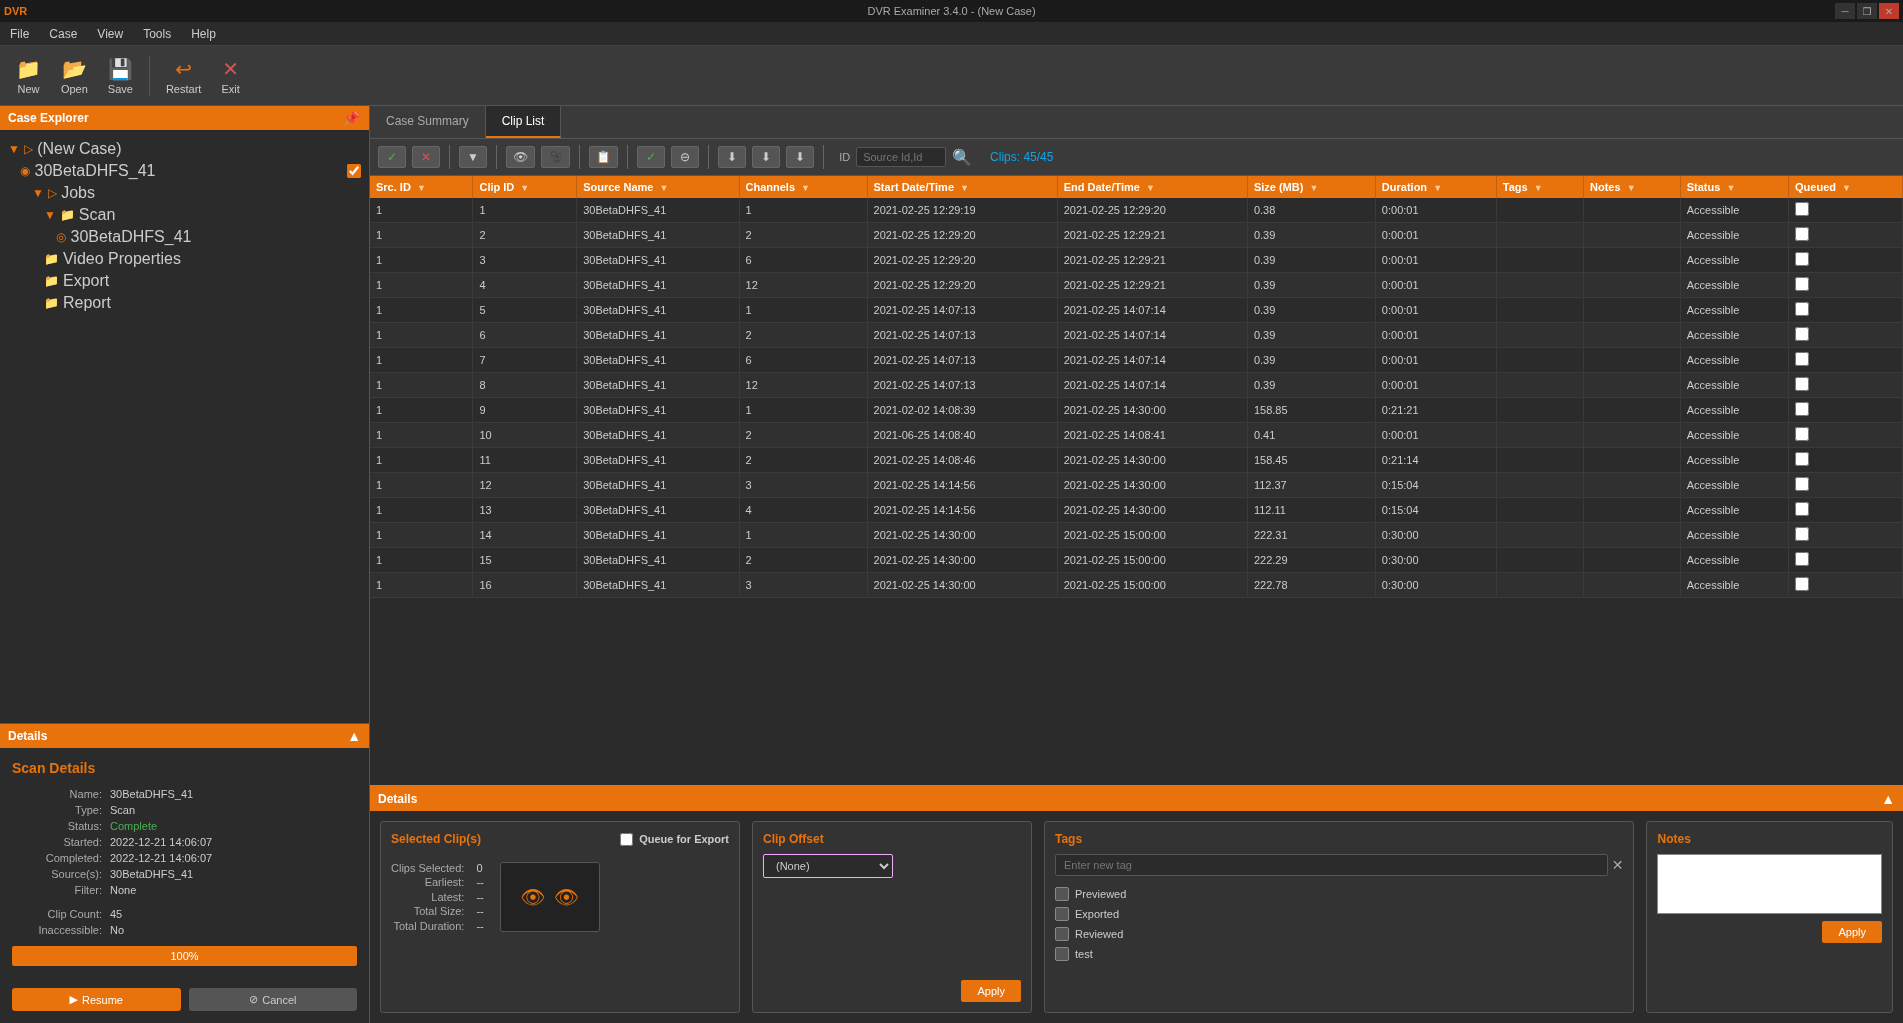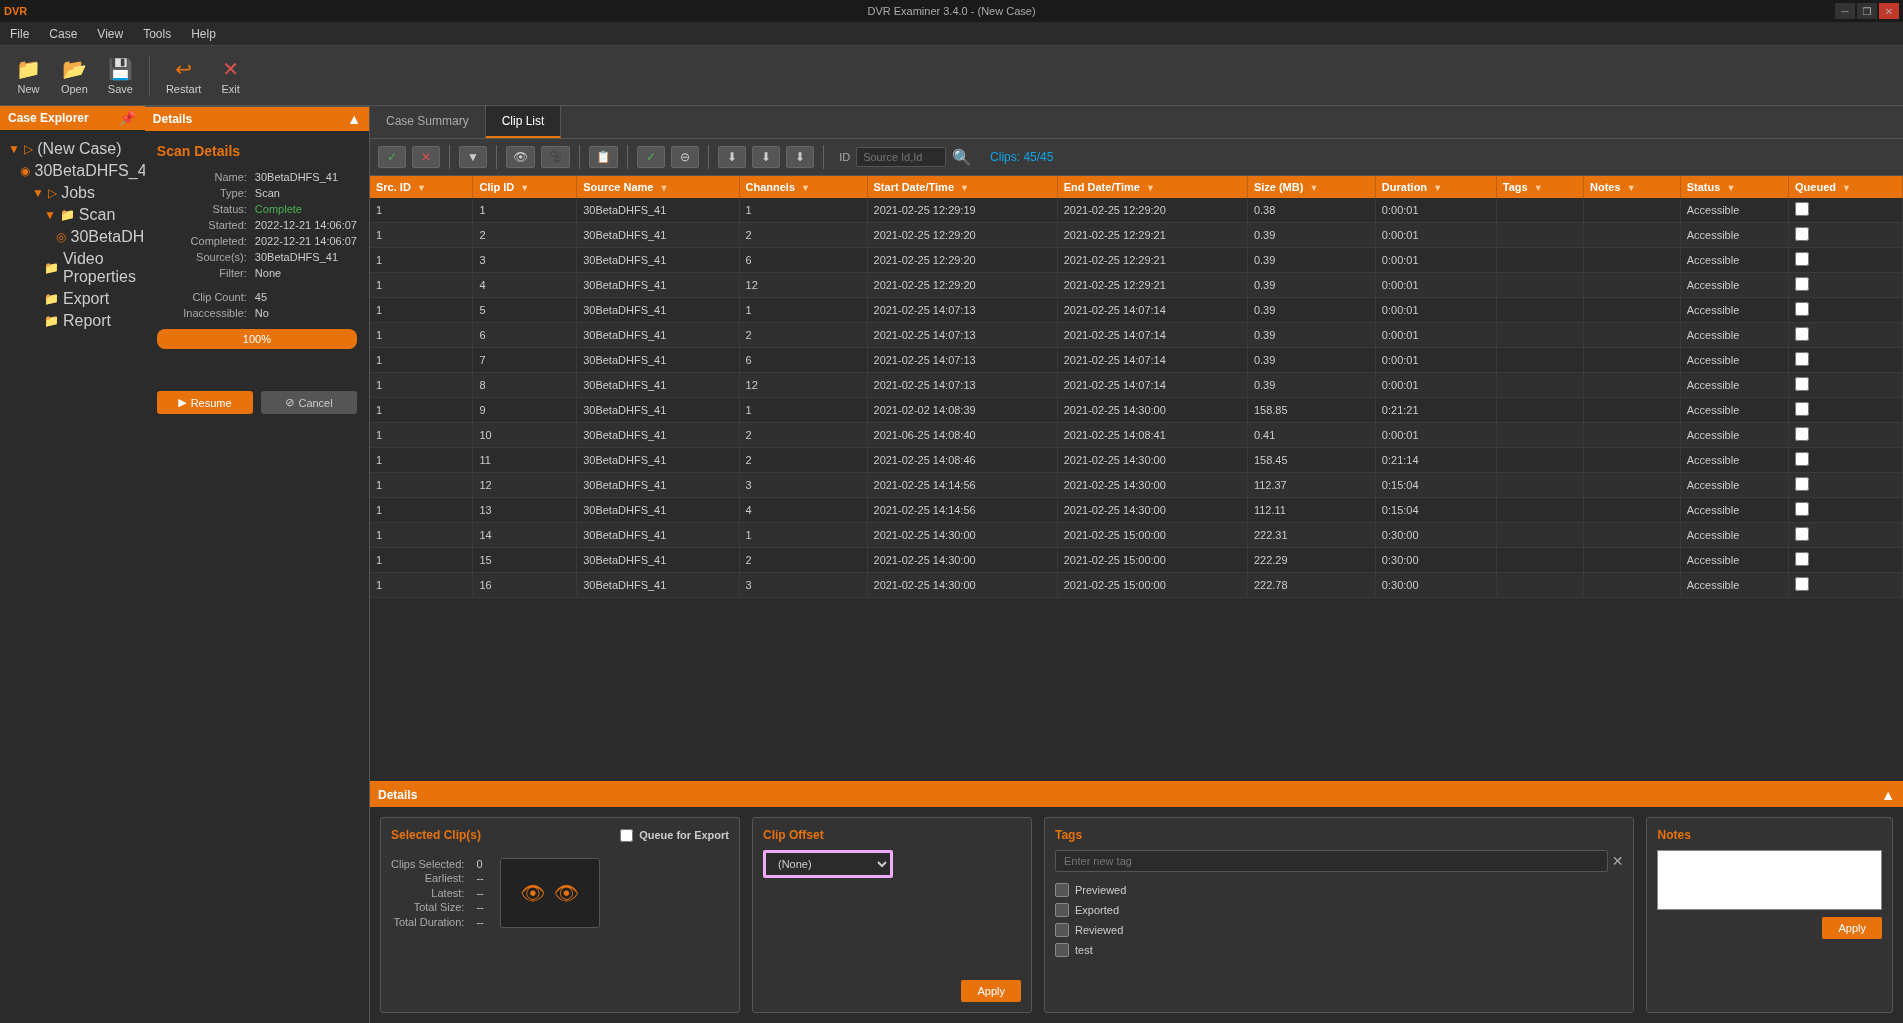--- a/index.html
+++ b/index.html
@@ -18,21 +18,21 @@
     
     .toolbar { background: #3a3a3a; height: 60px; display: flex; align-items: center; padding: 0 8px; gap: 4px; border-bottom: 1px solid #555; }
     .toolbar-btn { background: transparent; border: none; color: #ccc; display: flex; flex-direction: column; align-items: center; gap: 2px; cursor: pointer; padding: 4px 8px; font-size: 11px; }
     .toolbar-icon { font-size: 20px; color: #e8720c; }
     .toolbar-sep { width: 1px; height: 40px; background: #555; margin: 0 4px; }
 
     
     .main-layout { display: flex; height: calc(1023px - 22px - 24px - 60px); }
 
     
-    .left-panel { width: 370px; display: flex; flex-direction: row; background: #2b2b2b; border-right: 1px solid #555; }
+    .left-panel { width: 370px; display: flex; flex-direction: column; background: #2b2b2b; border-right: 1px solid #555; }
 
     
     .case-explorer { flex: 1; overflow: hidden; display: flex; flex-direction: column; }
     .panel-header { background: #e8720c; color: #fff; padding: 4px 8px; font-size: 12px; font-weight: bold; display: flex; justify-content: space-between; align-items: center; }
     .panel-header-btn { background: transparent; border: none; color: #fff; cursor: pointer; font-size: 14px; }
     .tree-area { padding: 8px; overflow-y: auto; flex: 1; }
     .tree-item { display: flex; align-items: center; gap: 4px; padding: 2px 0; cursor: pointer; }
     .tree-label { color: #ccc; font-size: 16px; }
     .tree-icon { color: #e8720c; font-size: 12px; }
     .tree-checkbox { width: 14px; height: 14px; accent-color: #e8720c; }
@@ -42,21 +42,21 @@
     .indent4 { padding-left: 48px; }
 
     
     .details-panel { background: #2b2b2b; border-top: 1px solid #555; max-height: 320px; display: flex; flex-direction: column; }
     .scan-details-content { padding: 12px; overflow-y: auto; flex: 1; }
     .scan-title { color: #e8720c; font-size: 14px; font-weight: bold; margin-bottom: 12px; }
     .detail-row { display: flex; margin-bottom: 4px; }
     .detail-label { color: #aaa; text-align: right; min-width: 90px; margin-right: 8px; font-size: 11px; }
     .detail-value { color: #ccc; font-size: 11px; }
     .detail-value.complete { color: #4caf50; }
-    .progress-bar-container { background: #444; height: 20px; border-radius: 8px; overflow: hidden; margin: 10px 0; }
+    .progress-bar-container { background: #444; height: 20px; border-radius: 2px; overflow: hidden; margin: 10px 0; }
     .progress-bar-fill { background: #e8720c; height: 100%; display: flex; align-items: center; justify-content: center; color: #fff; font-size: 11px; }
     .action-btns { display: flex; gap: 8px; padding: 0 12px 12px; }
     .action-btn { flex: 1; padding: 5px; border: none; border-radius: 3px; cursor: pointer; font-size: 11px; display: flex; align-items: center; justify-content: center; gap: 4px; }
     .resume-btn { background: #e8720c; color: #fff; }
     .cancel-btn { background: #555; color: #ccc; }
 
     
     .right-panel { flex: 1; display: flex; flex-direction: column; overflow: hidden; }
 
     
@@ -99,21 +99,21 @@
     .queue-checkbox { width: 13px; height: 13px; accent-color: #e8720c; }
     .clips-stats { display: grid; grid-template-columns: auto auto; gap: 2px 12px; margin-top: 8px; font-size: 11px; }
     .clips-stat-label { color: #aaa; text-align: right; }
     .clips-stat-value { color: #ccc; }
     .preview-area { width: 100px; height: 70px; background: #222; border: 1px solid #555; display: flex; align-items: center; justify-content: center; border-radius: 3px; margin-top: 8px; }
     .preview-icons { display: flex; gap: 8px; color: #e8720c; font-size: 20px; }
 
     
     .clip-offset-section { background: #333; border: 1px solid #555; padding: 10px; border-radius: 3px; min-width: 280px; }
     .section-title { color: #e8720c; font-weight: bold; font-size: 12px; margin-bottom: 8px; }
-    .offset-select { background: #2b2b2b; border: 3px solid #f0abfc; color: #ccc; padding: 4px 8px; width: 130px; font-size: 11px; cursor: pointer; border-radius: 2px; }
+    .offset-select { background: #2b2b2b; border: 1px solid #f0abfc; color: #ccc; padding: 4px 8px; width: 130px; font-size: 11px; cursor: pointer; border-radius: 2px; }
     .apply-btn { background: #e8720c; border: none; color: #fff; padding: 5px 16px; cursor: pointer; font-size: 11px; border-radius: 2px; margin-top: 50px; float: right; }
 
     
     .tags-section { background: #333; border: 1px solid #555; padding: 10px; border-radius: 3px; flex: 1; }
     .tag-input-row { display: flex; align-items: center; gap: 4px; margin-bottom: 8px; }
     .tag-input { background: #2b2b2b; border: 1px solid #555; color: #ccc; padding: 4px 8px; flex: 1; font-size: 11px; border-radius: 2px; }
     .tag-close-btn { background: transparent; border: none; color: #aaa; cursor: pointer; font-size: 14px; }
     .tag-item { display: flex; align-items: center; gap: 6px; padding: 3px 0; font-size: 11px; color: #ccc; }
     .tag-color-box { width: 14px; height: 14px; border-radius: 2px; }
     .tag-color-previewed { background: #555; border: 1px solid #888; }

